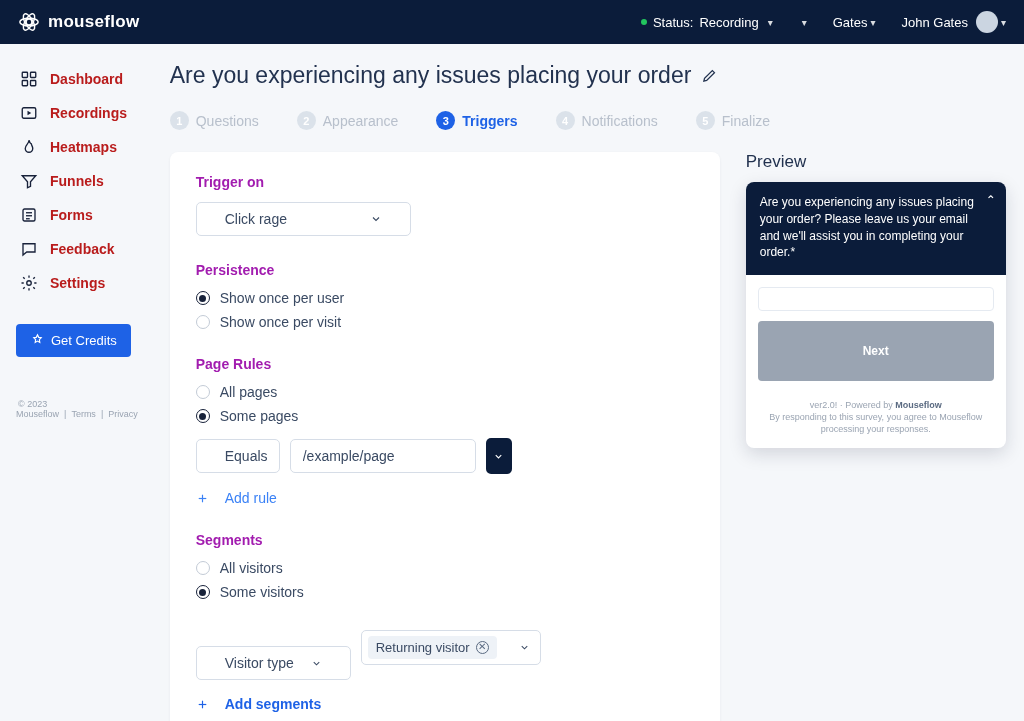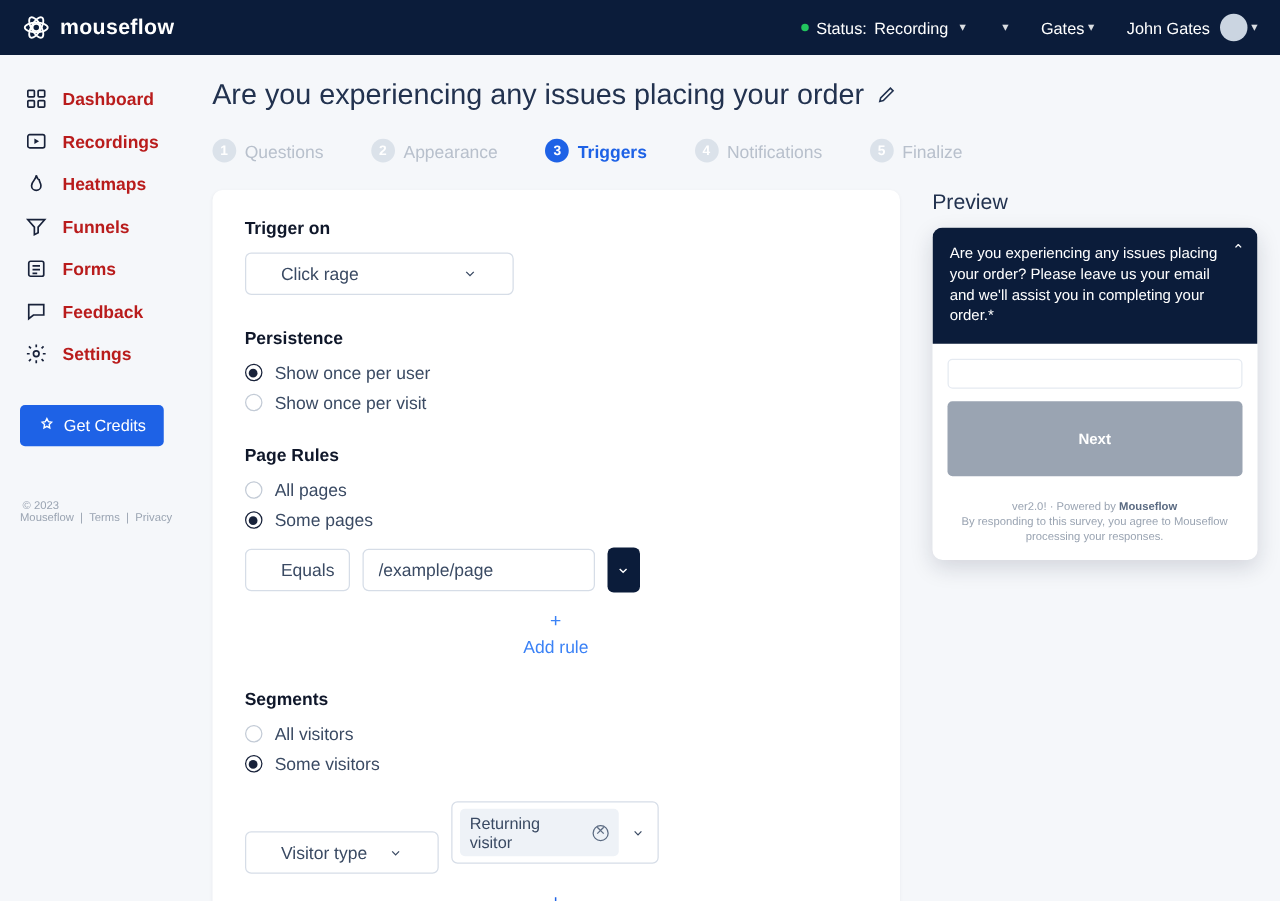--- a/index.html
+++ b/index.html
@@ -34,45 +34,45 @@
   .title svg { width:17px; height:17px; stroke:#22324f; fill:none; stroke-width:1.8; cursor:pointer;}
 
   .stepper { display:flex; gap: 38px; margin-bottom: 22px; font-size: 14px; }
   .step { display:flex; align-items:center; gap:7px; color:#b8c0cc; font-weight:500; }
   .step .num { width:19px; height:19px; border-radius:50%; background:#dbe2ea; color:#fff; display:flex; align-items:center; justify-content:center; font-size:11px; font-weight:600;}
   .step.active { color:#1e62e6; font-weight:700;}
   .step.active .num { background:#1e62e6; }
 
   .cols { display:flex; gap:26px; align-items:flex-start;}
   .card { background:#fff; border-radius:8px; padding: 22px 26px 30px; width: 550px; box-shadow: 0 1px 3px rgba(20,30,55,.06); }
-  .section-label { font-weight:700; color:#0f172a; font-size:14px; margin-bottom:12px;}
+  .section-label { font-weight:700; color:#a21caf; font-size:14px; margin-bottom:12px;}
   .section { margin-bottom: 26px; }
 
   .select { border:1px solid #d6dde7; border-radius:5px; padding: 8px 28px; display:flex; align-items:center; justify-content:space-between; font-size:14px; color:#3a4a63; cursor:pointer; background:#fff;}
   .select .chev { font-size:11px; color:#3a4a63;}
   .select.w200 { width:215px; }
   .select.w100 { width:84px; }
   .select.w155 { width:155px;margin-top:32px; }
 
   .radio-row { display:flex; align-items:center; gap:10px; margin: 8px 0; cursor:pointer;}
   .radio { width:14px; height:14px; border-radius:50%; border:1.5px solid #c3cbd6; display:flex; align-items:center; justify-content:center;}
   .radio.checked { border-color:#18223a; }
   .radio.checked::after { content:""; width:7px; height:7px; border-radius:50%; background:#18223a;}
   .radio-label { font-size:14px; color:#3a4a63;}
 
   .rule-row { display:flex; gap:10px; margin-top:14px; align-items:center;}
   .text-input { border:1px solid #d6dde7; border-radius:5px; padding:8px 12px; width:186px; font-size:14px; color:#3a4a63;}
   .dark-btn { width:26px; height:36px; background:#0b1c3a; border-radius:5px; display:flex; align-items:center; justify-content:center; cursor:pointer;}
   .dark-btn svg { width:11px; height:11px; stroke:#fff; fill:none; stroke-width:2.4;}
 
-  .link-row { display:flex; align-items:center; gap:6px; color:#3b82f6; font-size:14px; margin-top:16px; cursor:pointer; font-weight:500;flex-direction:column;}
+  .link-row { display:flex; align-items:center; gap:16px; color:#3b82f6; font-size:14px; margin-top:16px; cursor:pointer; font-weight:500;}
   .link-row.bold { font-weight:700; color:#1e62e6;}
   .link-row svg { width:13px; height:13px; stroke:currentColor; stroke-width:2.2; fill:none;}
 
-  .chip-select { border:1px solid #d6dde7; border-radius:5px; padding: 5px 10px 5px 6px; display:flex; align-items:center; gap:10px; width:166px; justify-content:space-between; cursor:pointer;}
+  .chip-select { border:1px solid #d6dde7; border-radius:5px; padding: 5px 10px 5px 6px; display:flex; align-items:center; gap:10px; width:180px; justify-content:space-between; cursor:pointer;}
   .chip { background:#eef2f7; border-radius:4px; padding:4px 8px; font-size:13px; color:#3a4a63; display:flex; align-items:center; gap:6px;}
   .chip .x { width:13px; height:13px; border:1.3px solid #5b6b82; border-radius:50%; display:flex; align-items:center; justify-content:center; font-size:10px; line-height:1; color:#5b6b82; cursor:pointer;}
 
   
   .preview-col { width: 260px; }
   .preview-title { font-size:17px; font-weight:500; color:#22324f; margin-bottom:10px;}
   .preview-card { border-radius:8px; overflow:hidden; box-shadow: 0 6px 18px rgba(20,30,55,.15); background:#fff; font-size:12px;}
   .preview-head { background:#0b1c3a; color:#fff; padding:12px 30px 14px 14px; position:relative; line-height:1.4;}
   .preview-head .up { position:absolute; right:10px; top:10px; font-size:12px;}
   .preview-body { padding:12px 12px 10px;}

